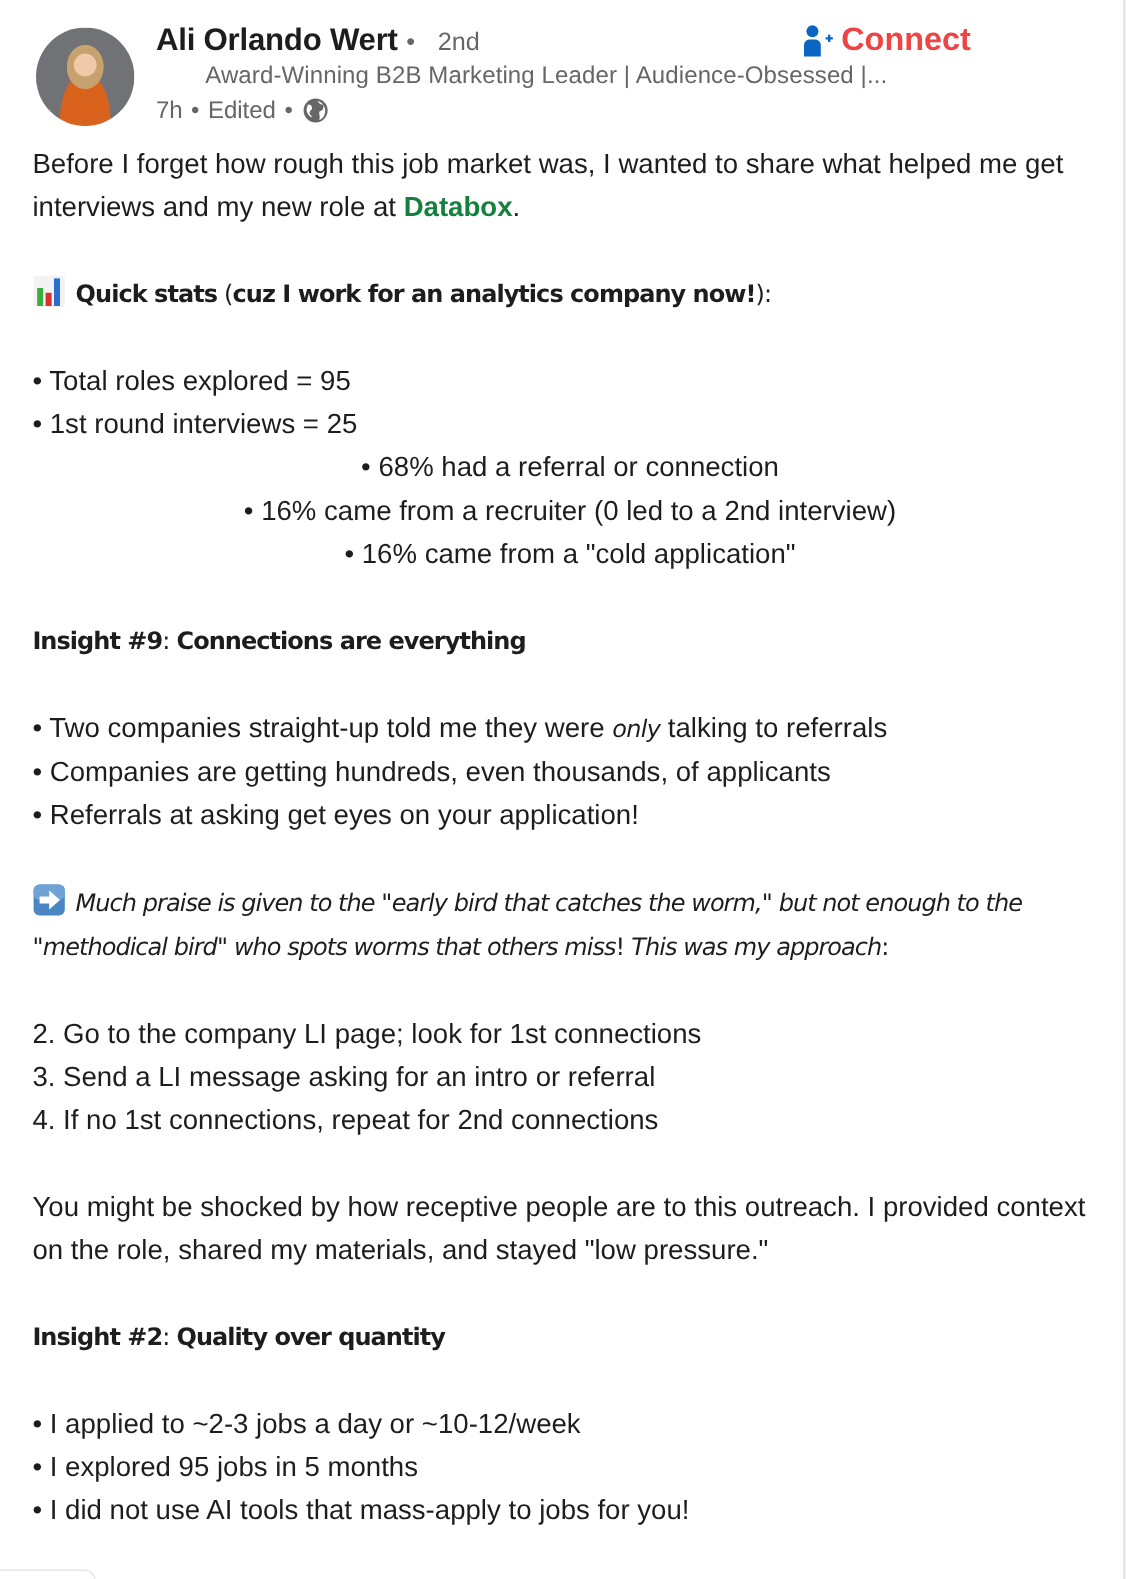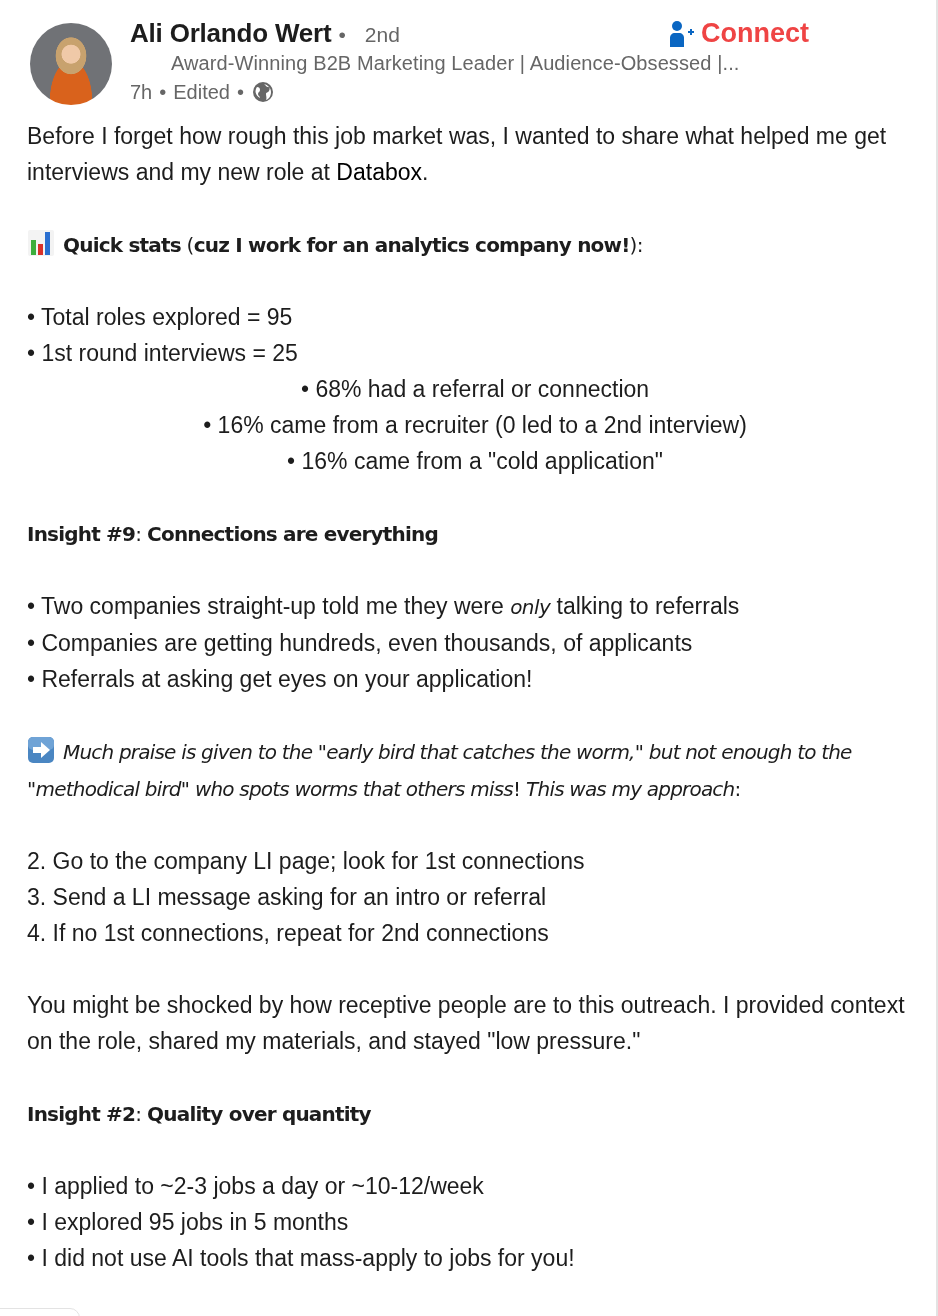--- a/index.html
+++ b/index.html
@@ -21,21 +21,21 @@
     .meta-row { position: absolute; left: 130px; top: 80px; display: flex; align-items: center; font-size: 20px; color: #666; white-space: nowrap; }
     .meta-row .sep { margin: 0 7px; }
     .globe { width: 24px; height: 24px; display: inline-block; }
 
     .connect-btn { position: absolute; right: 30px; top: 18px; display: flex; align-items: center; color: #ef4444; font-weight: bold; font-size: 27px; cursor: pointer; background: none; border: none; font-family: "Liberation Sans", sans-serif; }
     .connect-btn svg { width: 26px; height: 28px; margin-right: 6px; }
 
     .post { position: absolute; left: 27px; top: 118px; width: 890px; font-size: 23px; line-height: 36px; color: #1d1d1d; }
     .para { display: block; }
     .blank { height: 36px; }
-    .link { color: #000000; font-weight: normal; cursor: pointer; }
+    .link { color: #15803d; font-weight: bold; cursor: pointer; }
     .cond { font-family: "DejaVu Sans", sans-serif; font-size: 20px; letter-spacing: -0.6px; }
     .cond-b { font-family: "DejaVu Sans", sans-serif; font-size: 20px; font-weight: bold; letter-spacing: -0.8px; }
     .cond-i { font-family: "DejaVu Sans", sans-serif; font-size: 20px; font-style: italic; letter-spacing: -0.8px; }
     .emoji { display: inline-block; width: 28px; height: 28px; vertical-align: -5px; margin-right: 8px; }
     .bullet { display: block; }
     .bullet.indent { padding-left: 6px; text-align: center; }
     .ital { font-style: italic; font-family: "DejaVu Sans", sans-serif; font-size: 20px; letter-spacing: -0.6px; }
 
     .bottom-pill { position: absolute; left: -10px; top: 1308px; width: 90px; height: 20px; border: 1px solid #e3e3e3; border-radius: 10px; background: #fff; }
   </style>

